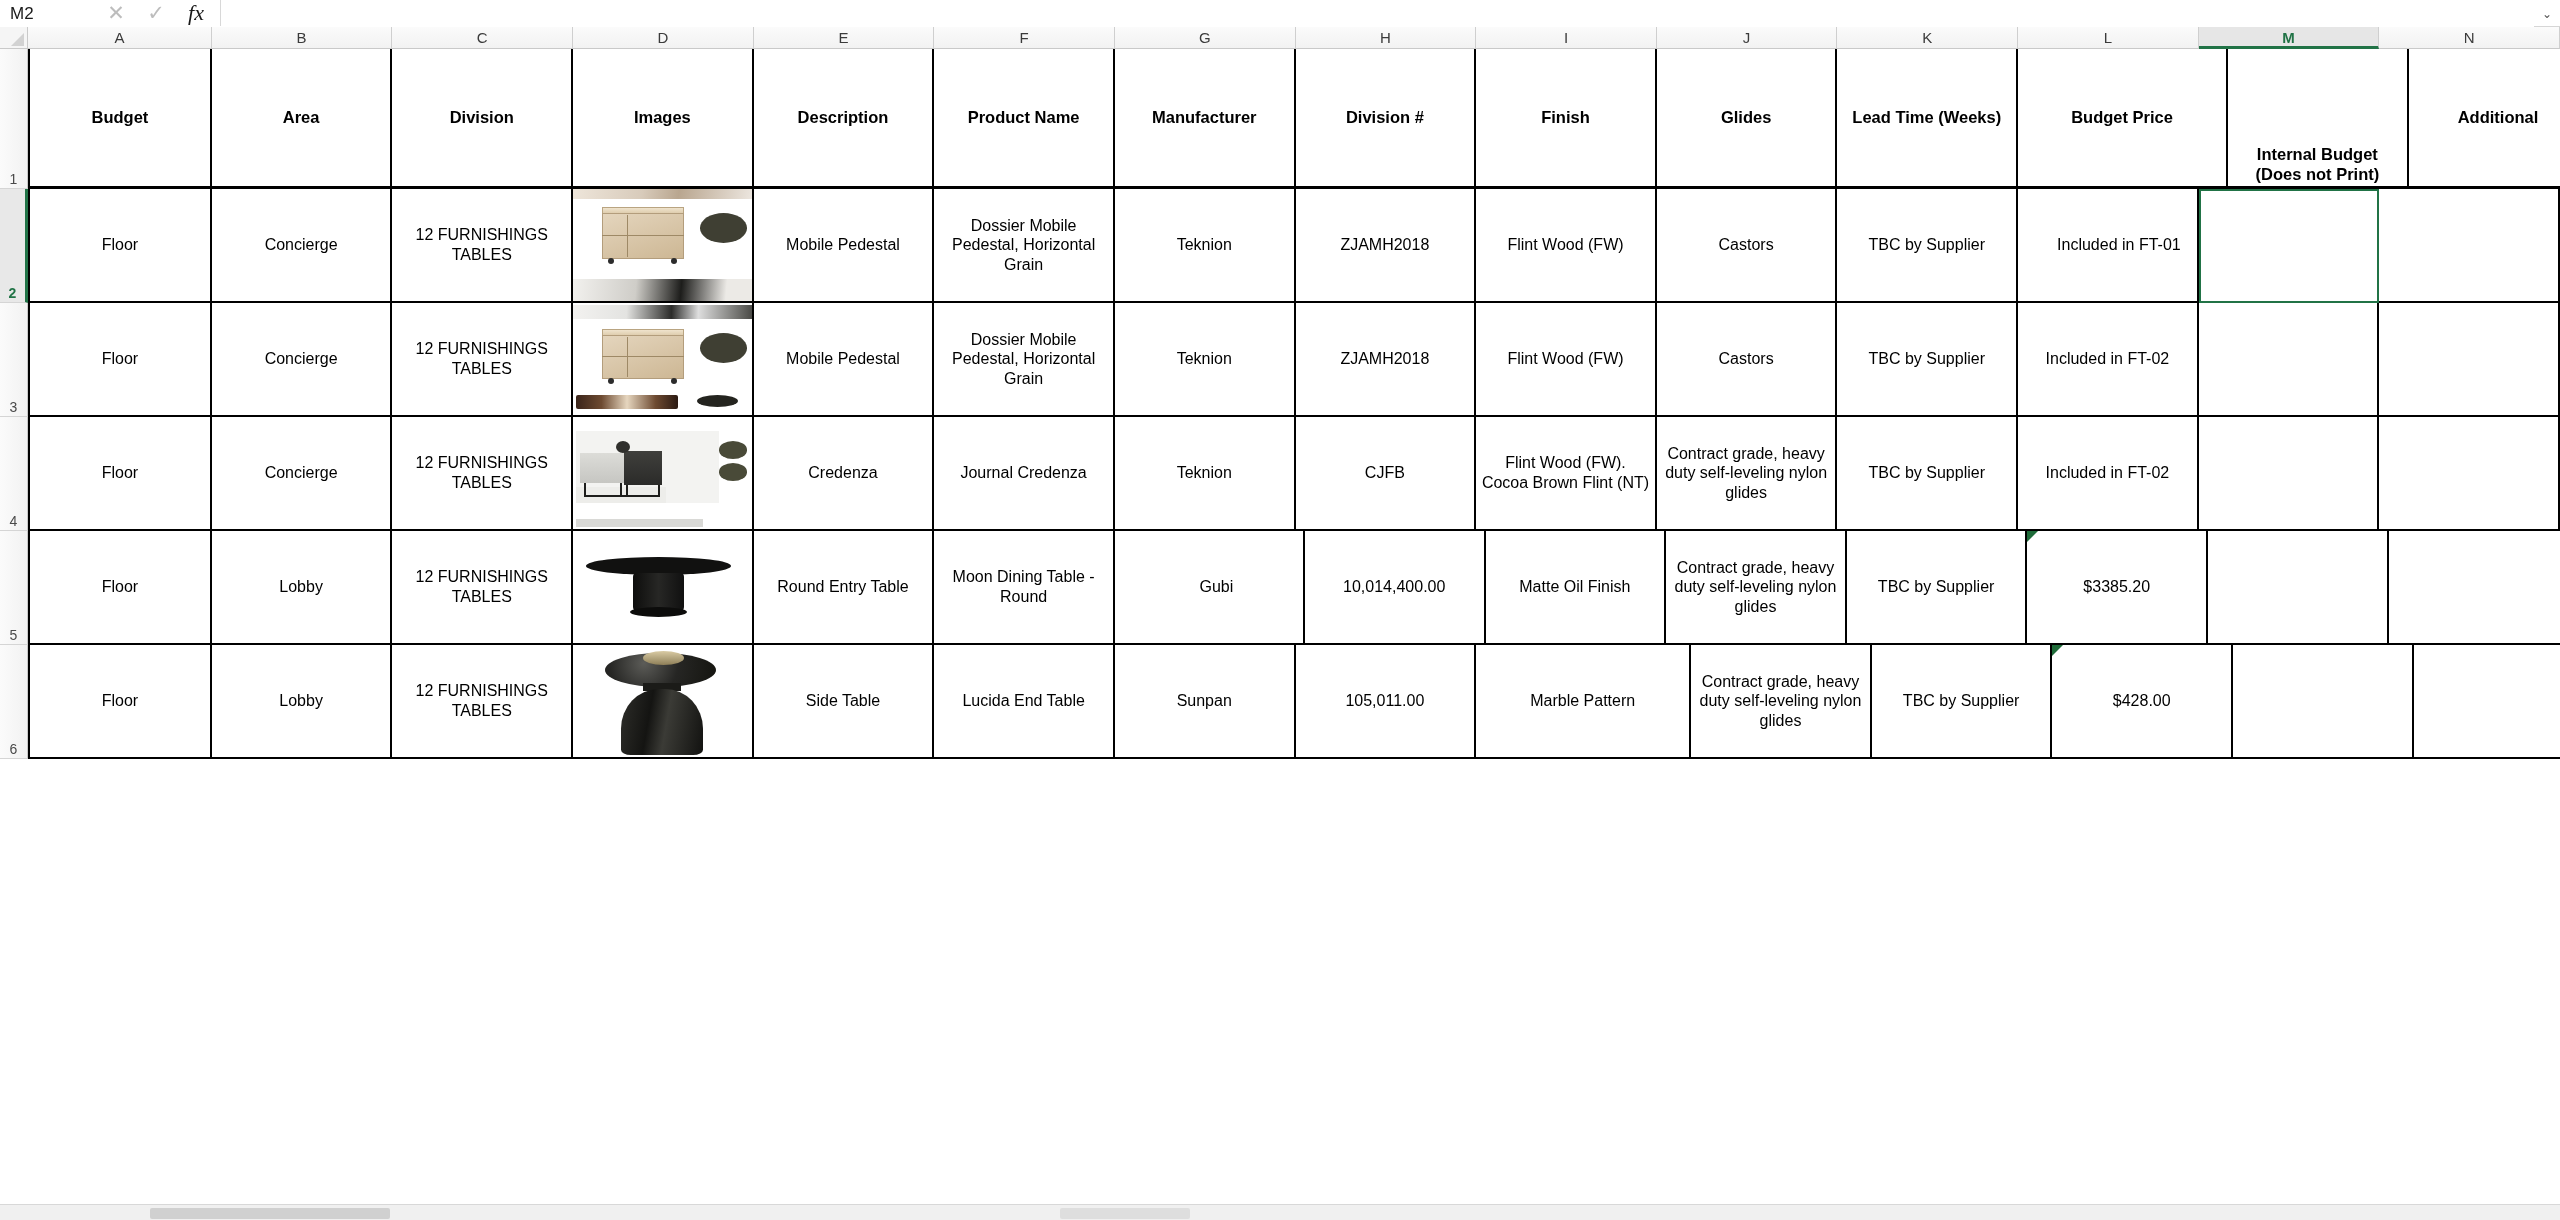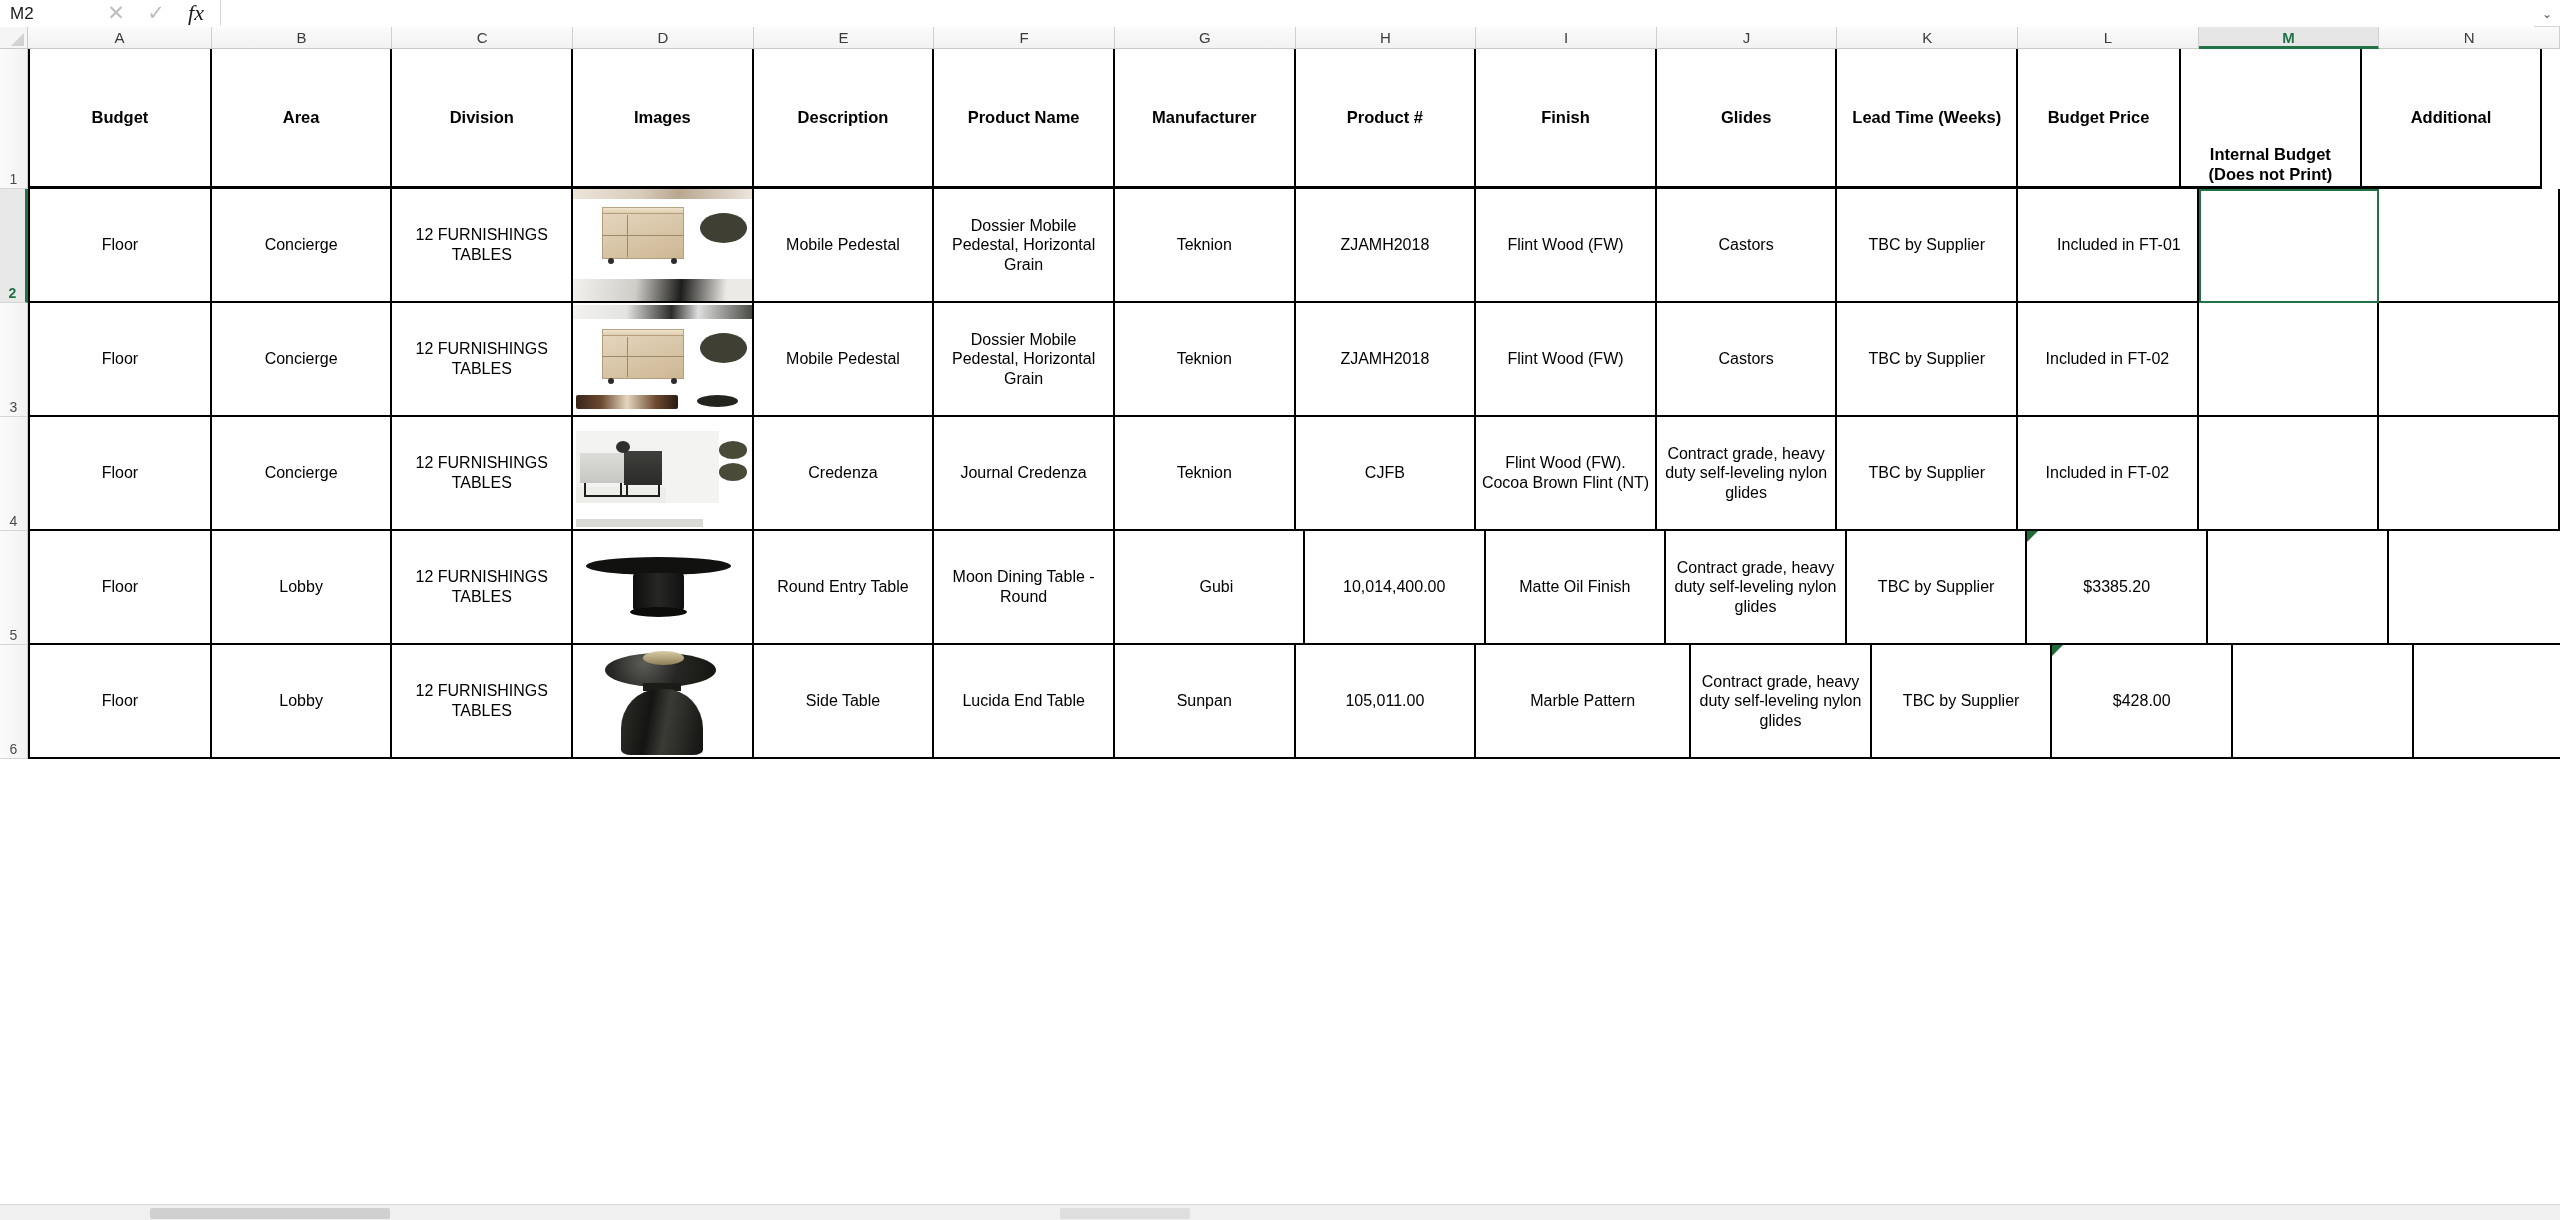--- a/index.html
+++ b/index.html
@@ -330,25 +330,25 @@
   <div id="cells">
 
     <div class="row header" style="height:140px">
       <div class="cell first" style="width: 183.8px;">Budget</div>
       <div class="cell" style="width: 180.631px;">Area</div>
       <div class="cell" style="width: 180.631px;">Division</div>
       <div class="cell" style="width: 180.631px;">Images</div>
       <div class="cell" style="width: 180.631px;">Description</div>
       <div class="cell" style="width: 180.631px;">Product Name</div>
       <div class="cell" style="width: 180.631px;">Manufacturer</div>
-      <div class="cell" style="width: 180.631px;">Product #</div>
+      <div class="cell" style="width: 180.631px;">Division #</div>
       <div class="cell" style="width: 180.631px;">Finish</div>
       <div class="cell" style="width: 180.631px;">Glides</div>
       <div class="cell" style="width: 180.631px;">Lead Time (Weeks)</div>
-      <div class="cell" style="width: 163px;">Budget Price</div>
+      <div class="cell" style="width: 210px;">Budget Price</div>
       <div class="cell" style="width: 180.631px; align-items: flex-end;">
         <span style="display:block">
           <span>Internal Budget</span><br>
           <span>(Does not Print)</span>
         </span>
       </div>
       <div class="cell" style="width: 180.631px;">Additional</div>
     </div>
 
     <div class="row" style="height:114px">

